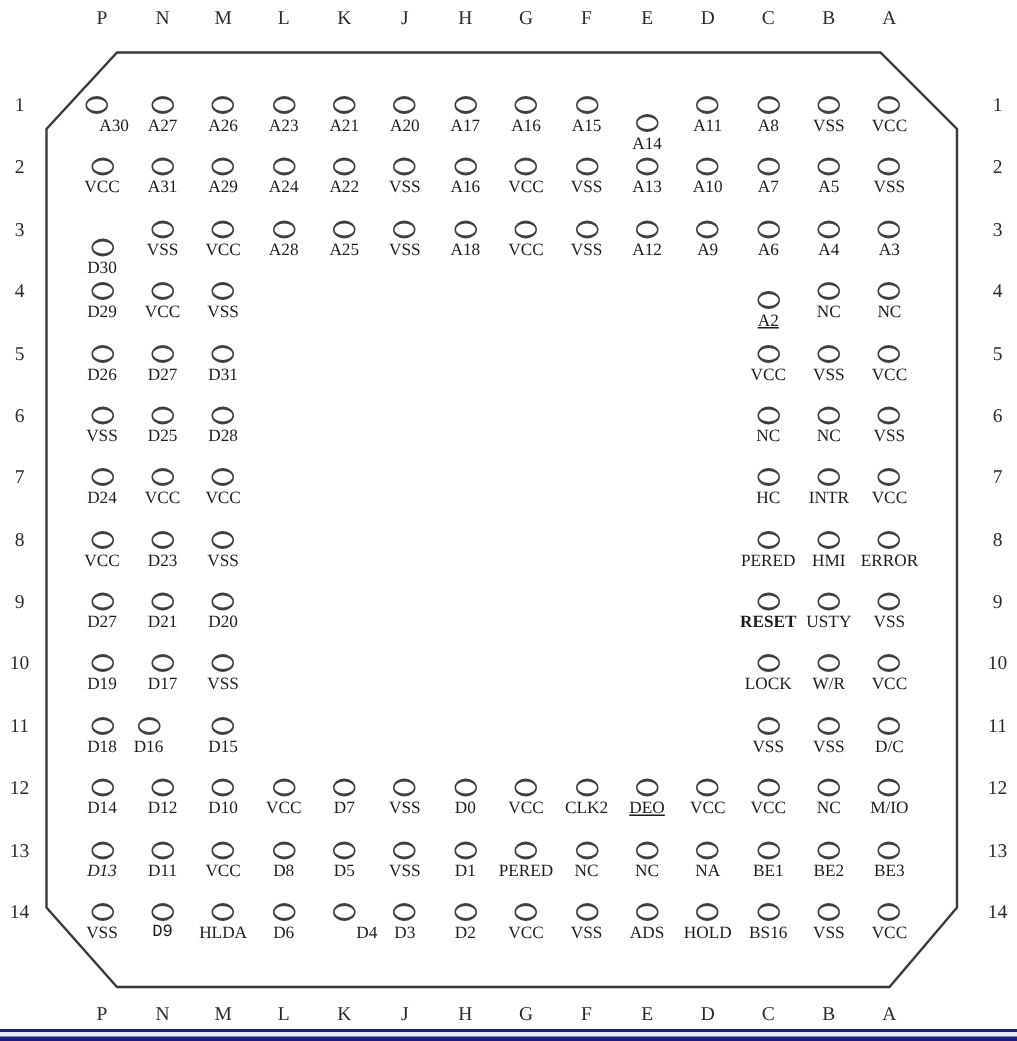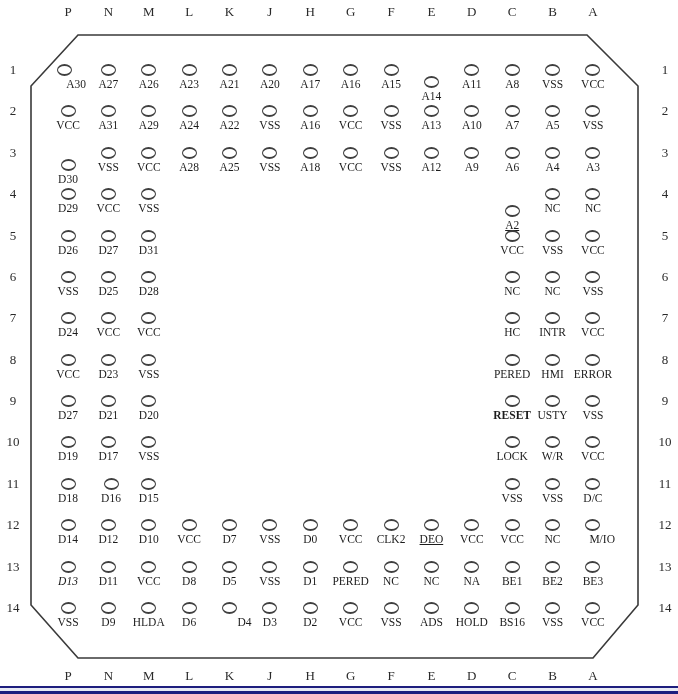--- a/index.html
+++ b/index.html
@@ -282,21 +282,21 @@
         <div class="pin-label">D29</div>
       </div>
       <div class="pin" style="left: 86.38px; top: 188.14px;">
         <span class="pin-hole"></span>
         <div class="pin-label">VCC</div>
       </div>
       <div class="pin" style="left: 126.76px; top: 188.14px;">
         <span class="pin-hole"></span>
         <div class="pin-label">VSS</div>
       </div>
-      <div class="pin" style="left: 490.18px; top: 205px; text-decoration: underline;">
+      <div class="pin" style="left: 490.18px; top: 194px; text-decoration: underline;">
         <span class="pin-hole"></span>
         <div class="pin-label">A2</div>
       </div>
       <div class="pin" style="left: 530.56px; top: 188.14px;">
         <span class="pin-hole"></span>
         <div class="pin-label">NC</div>
       </div>
       <div class="pin" style="left: 570.94px; top: 188.14px;">
         <span class="pin-hole"></span>
         <div class="pin-label">NC</div>
@@ -442,21 +442,21 @@
         <div class="pin-label">W/R</div>
       </div>
       <div class="pin" style="left: 570.94px; top: 436.42px;">
         <span class="pin-hole"></span>
         <div class="pin-label">VCC</div>
       </div>
       <div class="pin" style="left: 46px; top: 477.8px;">
         <span class="pin-hole"></span>
         <div class="pin-label">D18</div>
       </div>
-      <div class="pin" style="left: 89px; top: 477.8px;">
+      <div class="pin" style="left: 77px; top: 477.8px;">
         <span class="pin-hole"></span>
         <div class="pin-label">D16</div>
       </div>
       <div class="pin" style="left: 126.76px; top: 477.8px;">
         <span class="pin-hole"></span>
         <div class="pin-label">D15</div>
       </div>
       <div class="pin" style="left: 490.18px; top: 477.8px;">
         <span class="pin-hole"></span>
         <div class="pin-label">VSS</div>
@@ -514,21 +514,21 @@
         <div class="pin-label">VCC</div>
       </div>
       <div class="pin" style="left: 490.18px; top: 519.18px;">
         <span class="pin-hole"></span>
         <div class="pin-label">VCC</div>
       </div>
       <div class="pin" style="left: 530.56px; top: 519.18px;">
         <span class="pin-hole"></span>
         <div class="pin-label">NC</div>
       </div>
-      <div class="pin" style="left: 570.94px; top: 519.18px; text-align: right;">
+      <div class="pin" style="left: 570.94px; top: 519.18px;">
         <span class="pin-hole"></span>
         <div class="pin-label">M/IO</div>
       </div>
       <div class="pin" style="left: 46px; top: 560.56px; font-style: italic;">
         <span class="pin-hole"></span>
         <div class="pin-label">D13</div>
       </div>
       <div class="pin" style="left: 86.38px; top: 560.56px;">
         <span class="pin-hole"></span>
         <div class="pin-label">D11</div>
@@ -578,21 +578,21 @@
         <div class="pin-label">BE2</div>
       </div>
       <div class="pin" style="left: 570.94px; top: 560.56px;">
         <span class="pin-hole"></span>
         <div class="pin-label">BE3</div>
       </div>
       <div class="pin" style="left: 46px; top: 601.94px;">
         <span class="pin-hole"></span>
         <div class="pin-label">VSS</div>
       </div>
-      <div class="pin" style="left: 86.38px; top: 601.94px;">
+      <div class="pin" style="left: 86.38px; top: 601.94px; font-family: Liberation Mono, monospace;">
         <span class="pin-hole"></span>
         <div class="pin-label">D9</div>
       </div>
       <div class="pin" style="left: 126.76px; top: 601.94px;">
         <span class="pin-hole"></span>
         <div class="pin-label">HLDA</div>
       </div>
       <div class="pin" style="left: 167.14px; top: 601.94px;">
         <span class="pin-hole"></span>
         <div class="pin-label">D6</div>

